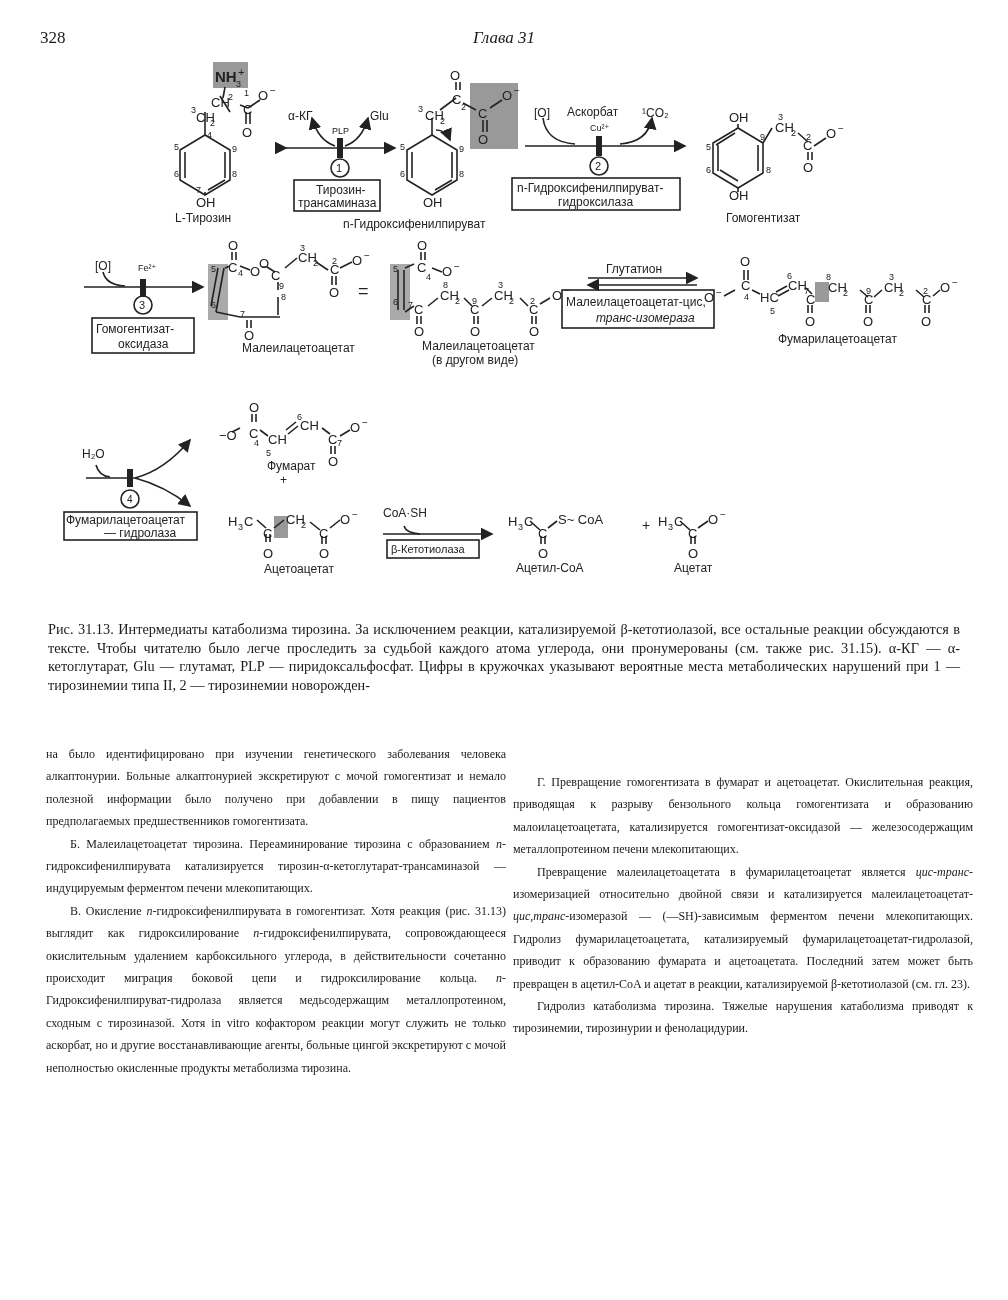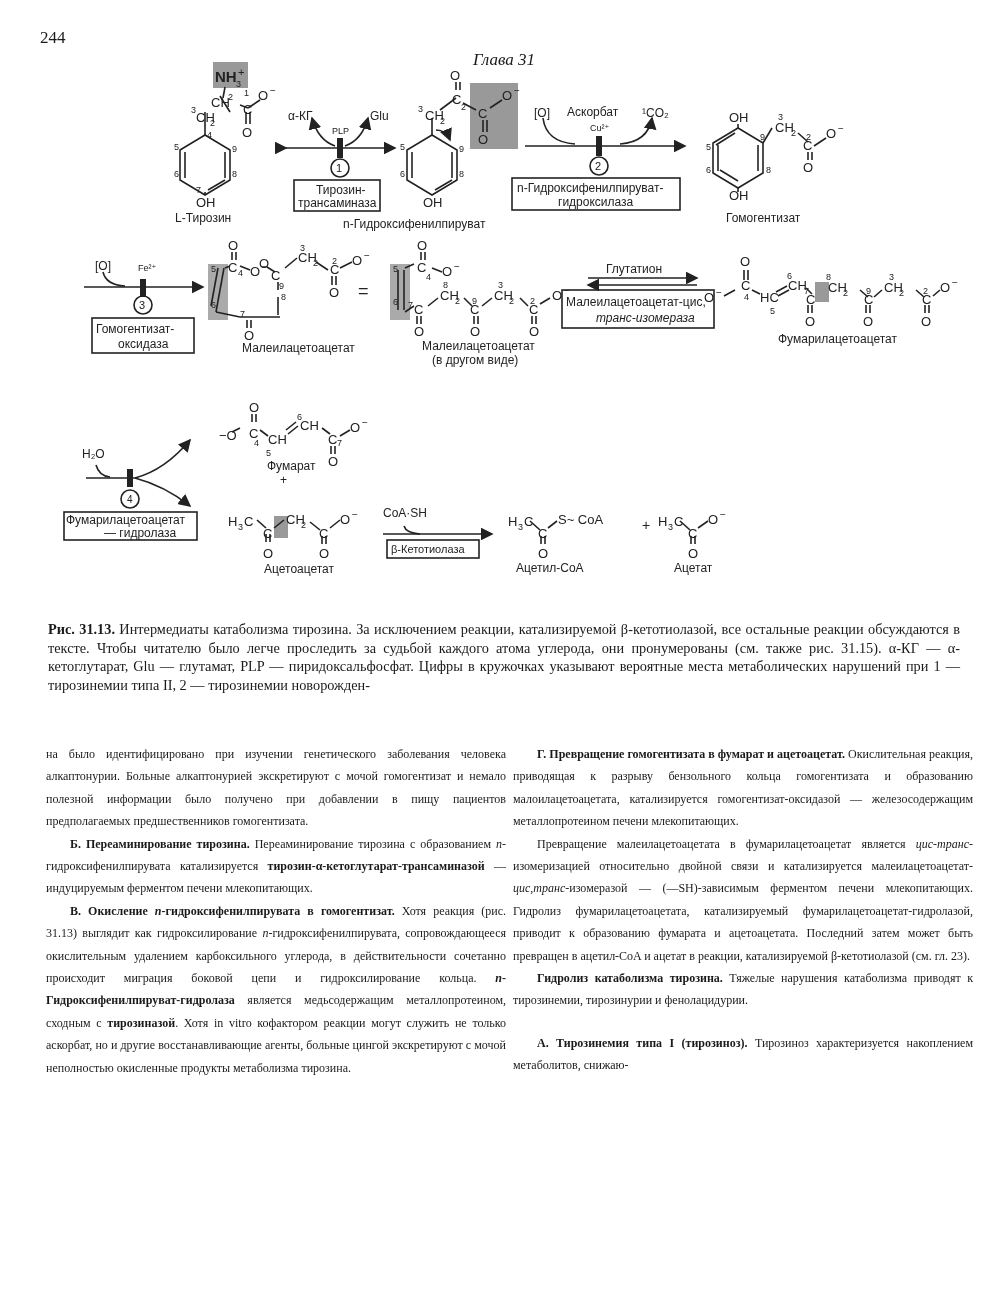--- a/index.html
+++ b/index.html
@@ -1,35 +1,35 @@
 <!DOCTYPE html>
 <html><head>
 <meta charset="utf-8">
 <style>
   html,body{margin:0;padding:0;background:#fff;}
   body{width:1008px;height:1300px;position:relative;overflow:hidden;color:#1a1a1a;font-family:"Liberation Serif","DejaVu Serif",serif;}
   .page-num{position:absolute;left:40px;top:28px;font-size:17px;}
-  .running-head{position:absolute;left:0;width:1008px;top:28px;text-align:center;font-size:17px;font-style:italic;margin-top:22px;}
+  .running-head{position:absolute;left:0;width:1008px;top:28px;text-align:center;font-size:17px;font-style:italic;}
   svg.fig{position:absolute;left:0;top:0;}
   svg text{font-family:"Liberation Sans","DejaVu Sans",sans-serif;fill:#222;}
   .caption{position:absolute;left:48px;top:620px;width:912px;font-size:14.3px;line-height:18.6px;text-align:justify;}
   .caption .last{display:block;text-align:center;}
   .col{position:absolute;top:743px;width:460px;font-size:12px;line-height:22.4px;text-align:justify;hyphens:manual;}
   .col-left{left:46px;}
-  .col-right{left:513px;}
+  .col-right{left:513px;margin-top:28px;}
   .col p{margin:0;text-indent:0;}
   .col p.ind{text-indent:24px;}
   .col p.gap{margin-top:20px;}
-  b{font-weight:bold;}
+  b{font-weight:normal;}
   i{font-style:italic;}
 </style>
 </head>
 <body>
 
-<div class="page-num">244</div>
+<div class="page-num">328</div>
 <div class="running-head">Глава 31</div>
 
 <svg class="fig" width="1008" height="610" viewBox="0 0 1008 610" xmlns="http://www.w3.org/2000/svg">
   <defs>
     <marker id="ah" markerWidth="8" markerHeight="8" refX="7" refY="4" orient="auto">
       <path d="M0,0 L8,4 L0,8 z" fill="#222"></path>
     </marker>
   </defs>
   <g stroke="#222" stroke-width="1.6" fill="none">
 
@@ -438,22 +438,21 @@
     <text x="127" y="503" font-size="10">4</text>
   </g>
 </svg>
 
 <div class="caption">
   <b>Рис. 31.13.</b><span> Интермедиаты катаболизма тирозина. За исключением реакции, катализируемой β-кетотиолазой, все остальные реакции обсуждаются в тексте. Чтобы читателю было легче проследить за судьбой каждого атома углерода, они пронумерованы (см. также рис. 31.15). α-КГ — α-кетоглутарат, Glu — глутамат, PLP — пиридоксальфосфат. Цифры в кружочках указывают вероятные места метаболических нарушений при 1 — тирозинемии типа II, 2 — тирозинемии новорожден-</span>
 </div>
 
 <div class="col col-left">
   <p>на было идентифицировано при изучении генетического заболевания человека алкаптонурии. Больные алкаптонурией экскретируют с мочой гомогентизат и немало полезной информации было получено при добавлении в пищу пациентов предполагаемых предшественников гомогентизата.</p>
-  <p class="ind"><b>Б. Переаминирование тирозина.</b><span> Переаминирование тирозина с образованием </span><i>n</i><span>-гидроксифенилпирувата катализируется </span><b>тирозин-α-кетоглутарат-трансаминазой</b><span> — индуцируемым ферментом печени млекопитающих.</span></p>
+  <p class="ind"><b>Б. Малеилацетоацетат тирозина.</b><span> Переаминирование тирозина с образованием </span><i>n</i><span>-гидроксифенилпирувата катализируется </span><b>тирозин-α-кетоглутарат-трансаминазой</b><span> — индуцируемым ферментом печени млекопитающих.</span></p>
   <p class="ind"><b><span>В. Окисление </span><i>n</i><span>-гидроксифенилпирувата в гомогентизат.</span></b><span> Хотя реакция (рис. 31.13) выглядит как гидроксилирование </span><i>n</i><span>-гидроксифенилпирувата, сопровождающееся окислительным удалением карбоксильного углерода, в действительности сочетанно происходит миграция боковой цепи и гидроксилирование кольца. </span><b><i>n</i><span>-Гидроксифенилпируват-гидролаза</span></b><span> является медьсодержащим металлопротеином, сходным с </span><b>тирозиназой</b><span>. Хотя in vitro кофактором реакции могут служить не только аскорбат, но и другие восстанавливающие агенты, больные цингой экскретируют с мочой неполностью окисленные продукты метаболизма тирозина.</span></p>
 </div>
 
 <div class="col col-right">
   <p class="ind"><b>Г. Превращение гомогентизата в фумарат и ацетоацетат.</b><span> Окислительная реакция, приводящая к разрыву бензольного кольца гомогентизата и образованию малоилацетоацетата, катализируется гомогентизат-оксидазой — железосодержащим металлопротеином печени млекопитающих.</span></p>
   <p class="ind"><span>Превращение малеилацетоацетата в фумарилацетоацетат является </span><i>цис-транс</i><span>-изомеризацией относительно двойной связи и катализируется малеилацетоацетат-</span><i>цис,транс</i><span>-изомеразой — (—SH)-зависимым ферментом печени млекопитающих. Гидролиз фумарилацетоацетата, катализируемый фумарилацетоацетат-гидролазой, приводит к образованию фумарата и ацетоацетата. Последний затем может быть превращен в ацетил-CoA и ацетат в реакции, катализируемой β-кетотиолазой (см. гл. 23).</span></p>
   <p class="ind"><b>Гидролиз катаболизма тирозина.</b><span> Тяжелые нарушения катаболизма приводят к тирозинемии, тирозинурии и фенолацидурии.</span></p>
-  <p class="ind gap"><b>А. Тирозинемия типа I (тирозиноз).</b><span> Тирозиноз характеризуется накоплением метаболитов, снижаю-</span></p>
 </div>
 
 </body></html>

